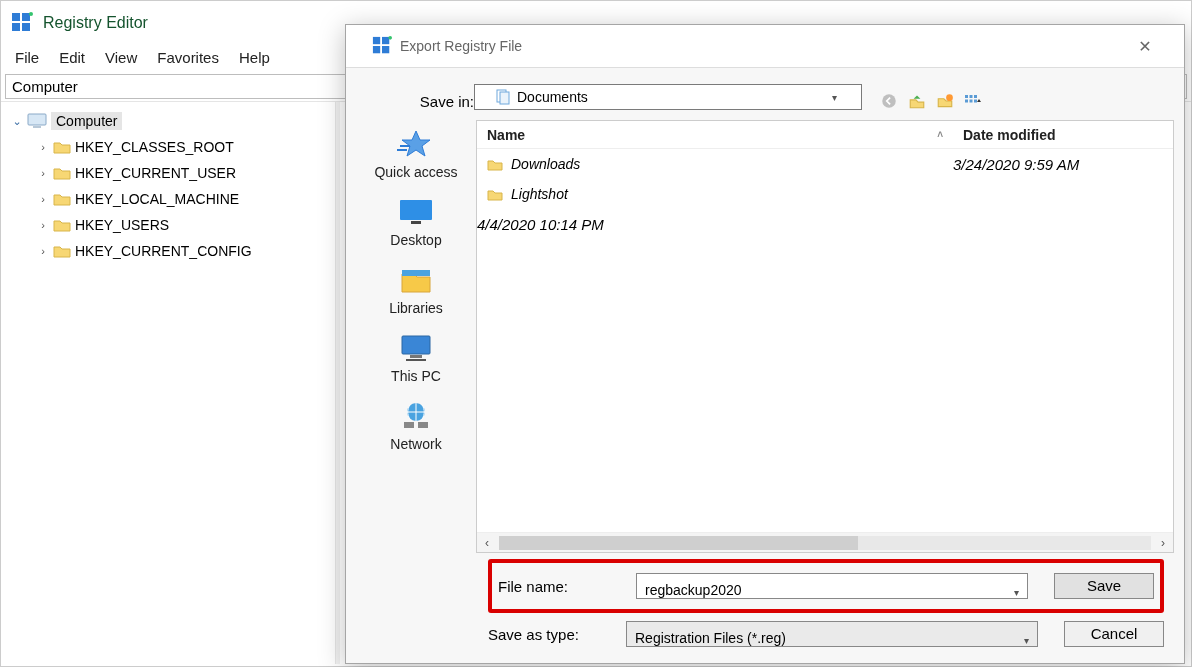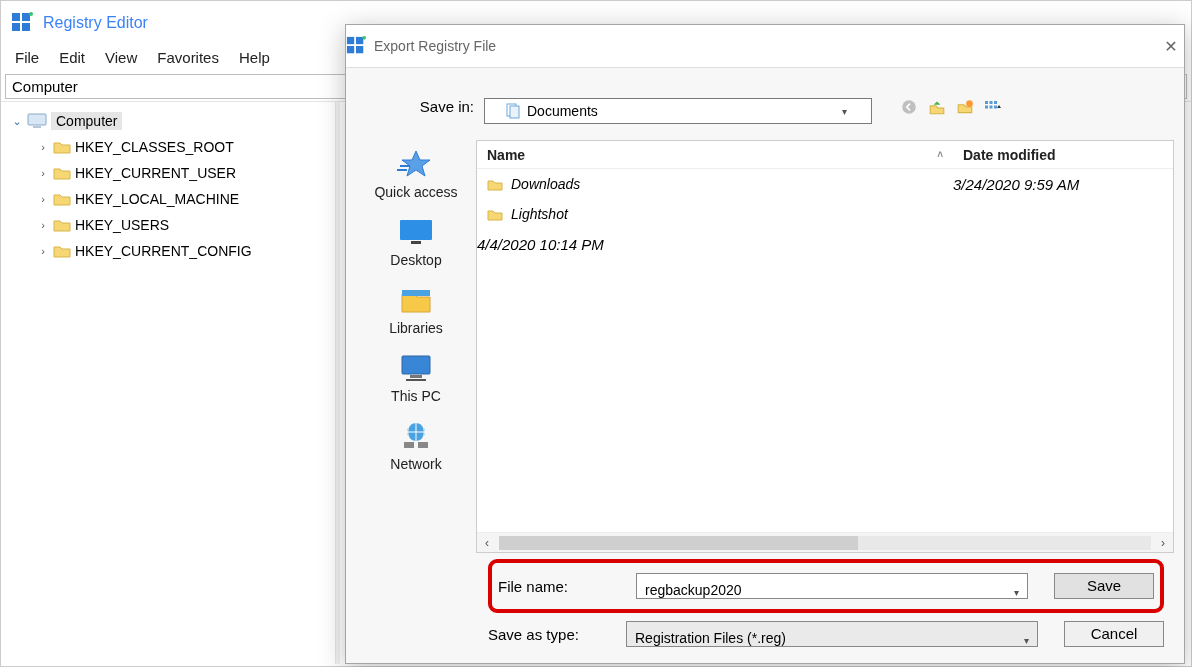--- a/index.html
+++ b/index.html
@@ -1,41 +1,41 @@
 <!DOCTYPE html>
 <html><head>
 <meta charset="utf-8">
 <style>
 * { box-sizing: border-box; margin: 0; padding: 0; font-family: "Segoe UI", Tahoma, sans-serif; font-size: 14px; }
 body { width: 1192px; height: 667px; background: #fff; position: relative; overflow: hidden; }
 
 
 .regedit { position: absolute; left: 0; top: 0; width: 1192px; height: 667px; border: 1px solid #ccc; }
 .regedit-titlebar { display: flex; align-items: center; height: 44px; padding: 0 10px; gap: 10px; }
-.regedit-titlebar .app-title { color: #3b82f6; font-size: 16px; }
+.regedit-titlebar .app-title { color: #14532d; font-size: 16px; }
 .regedit-menubar { display: flex; gap: 4px; padding: 2px 6px 4px 6px; }
 .regedit-menubar .menu-item { padding: 2px 8px; color: #222; font-size: 15px; cursor: default; }
 .regedit-addr { margin: 2px 4px; border: 1px solid #bdbdbd; padding: 3px 6px; font-size: 15px; background: #fff; }
 .regedit-body { display: flex; height: calc(100% - 44px - 28px - 30px); border-top: 1px solid #e5e5e5; }
 .regedit-tree { width: 335px; border-right: 1px solid #e5e5e5; padding: 6px 4px; }
 .tree-row { display: flex; align-items: center; height: 26px; gap: 4px; padding-left: 6px; font-size: 15px; }
 .tree-row.child { padding-left: 32px; }
 .tree-arrow { width: 12px; text-align: center; color: #555; font-size: 11px; }
 .tree-arrow.open { color: #3a6ea5; }
 .tree-selected { background: #e5e5e5; }
 .regedit-right { flex: 1; border-left: 4px solid #f2f2f2; background: #fff; position: relative; }
 
 
 .dialog { position: absolute; left: 345px; top: 24px; width: 840px; height: 640px; background: #fff; border: 1px solid #a5a5a5; box-shadow: 0 5px 25px rgba(0,0,0,.25); display: flex; flex-direction: column; }
-.dialog-titlebar { height: 42px; display: flex; align-items: center; padding: 0 0; color: #666; font-size: 16px; }
+.dialog-titlebar { height: 42px; display: flex; align-items: center; padding: 0 26px; color: #666; font-size: 16px; }
 .dialog-titlebar .title-text { flex: 1; }
 .close-x { width: 26px; text-align: center; font-size: 16px; color: #666; font-family: Arial, sans-serif; }
 .dialog-body { flex: 1; background: #f7f7f7; border-top: 1px solid #ddd; display: flex; flex-direction: column; padding: 10px 10px 0 10px; }
 
-.savein-row { display: flex; align-items: flex-start; height: 32px; gap: 10px; margin-bottom: 10px; margin-top: 20px; }
+.savein-row { display: flex; align-items: flex-end; height: 32px; margin-bottom: 10px; }
 .savein-row .lbl { width: 118px; text-align: right; font-size: 15px; }
 .savein-combo { flex: 0 0 388px; height: 26px; border: 1px solid #7a7a7a; background: #fff; display: flex; align-items: center; padding: 0 20px; gap: 6px; }
 .savein-combo .drop { margin-left: auto; font-size: 10px; color: #555; padding-right: 4px; }
 .toolbar { display: flex; align-items: center; gap: 10px; margin-left: 18px; }
 .tb-icon { width: 18px; height: 18px; display: flex; align-items: center; justify-content: center; }
 
 .mid-row { flex: 1; display: flex; min-height: 0; }
 .places { width: 120px; display: flex; flex-direction: column; align-items: center; gap: 16px; padding-top: 8px; }
 .place { display: flex; flex-direction: column; align-items: center; gap: 4px; font-size: 14px; color: #222; }
 .place .ico { width: 40px; height: 32px; display: flex; align-items: center; justify-content: center; }
@@ -48,21 +48,21 @@
 .file-rows { flex: 1; overflow: hidden; font-style: italic; }
 .file-row { display: flex; height: 30px; align-items: center; }
 .fr-name { flex: 1; display: flex; align-items: center; gap: 8px; padding-left: 10px; font-size: 15px; }
 .fr-date { width: 220px; font-size: 15px; }
 .hscroll { height: 20px; border-top: 1px solid #eee; background: #f4f4f4; display: flex; align-items: center; }
 .hscroll .arrow { width: 20px; text-align: center; color: #555; font-size: 12px; }
 .hscroll .track { flex: 1; height: 14px; background: #e8e8e8; margin: 0 2px; position: relative; }
 .hscroll .thumb { position: absolute; left: 0; top: 0; width: 55%; height: 100%; background: #cfcfcf; }
 
 .bottom { padding: 6px 10px 12px 132px; }
-.highlighted { border: 4px solid #d90000; border-radius: 9px; padding: 6px; margin-bottom: 4px; }
+.highlighted { border: 4px solid #d90000; border-radius: 3px; padding: 6px; margin-bottom: 4px; }
 .form-row { display: flex; align-items: center; height: 34px; gap: 12px; }
 .form-row .flbl { width: 126px; font-size: 15px; }
 .form-row .fctrl { flex: 1; height: 26px; border: 1px solid #888; background: #fff; display: flex; align-items: flex-end; padding: 0 8px; }
 .form-row .fctrl.gray { background: #eaeaea; }
 .form-row .fctrl .drop { margin-left: auto; font-size: 10px; color: #555; }
 .form-row .fbtn { width: 100px; height: 26px; border: 1px solid #888; background: #e1e1e1; text-align: center; line-height: 24px; font-size: 15px; margin-left: 14px; }
 
 
 .ico-regedit { width: 22px; height: 22px; }
 .ico-computer { width: 20px; height: 16px; }

